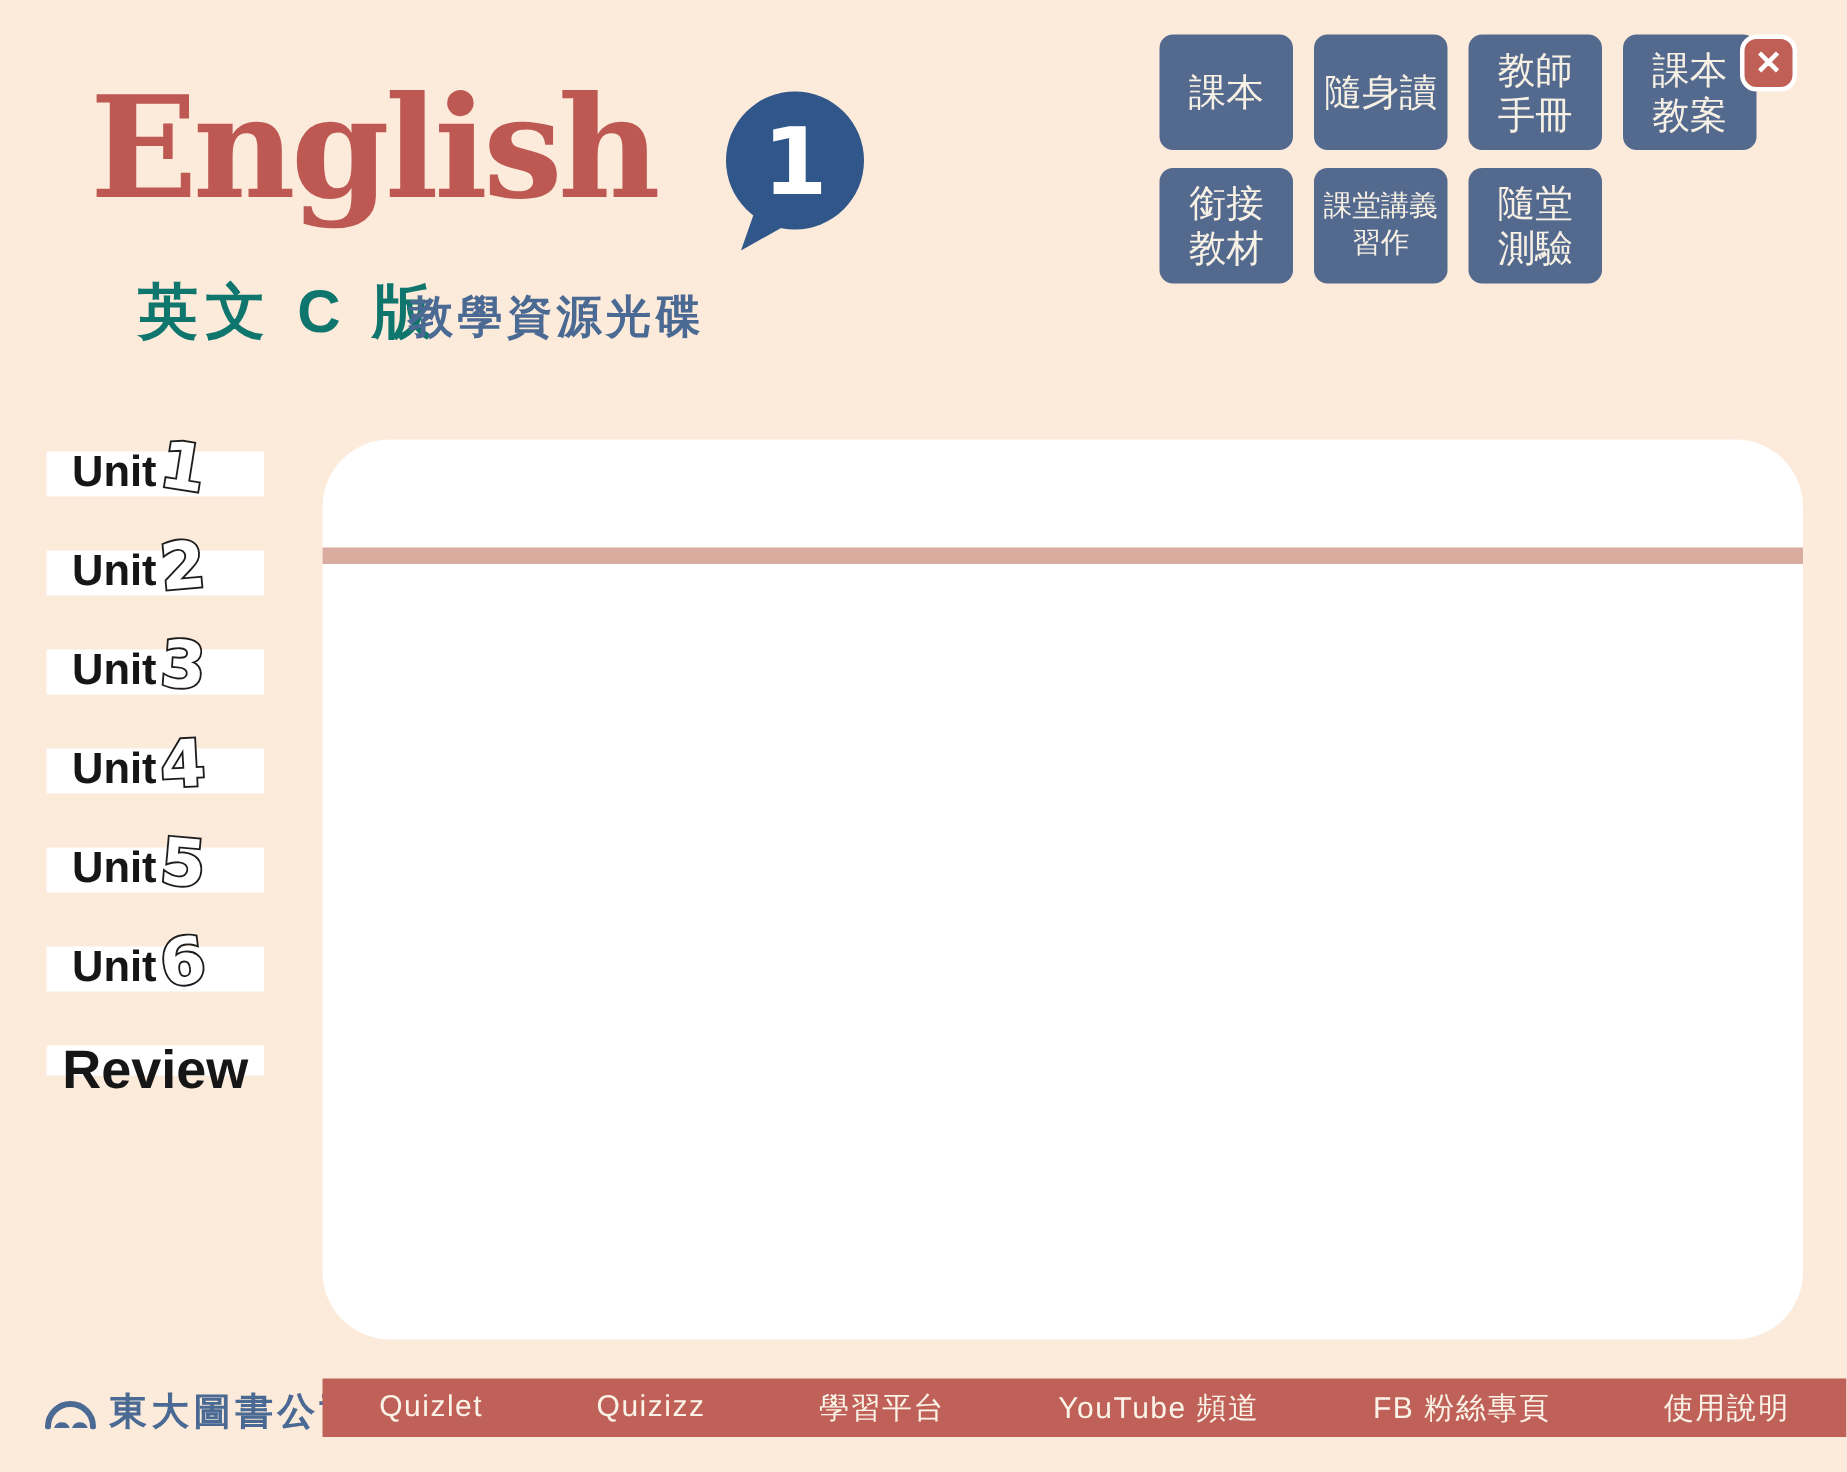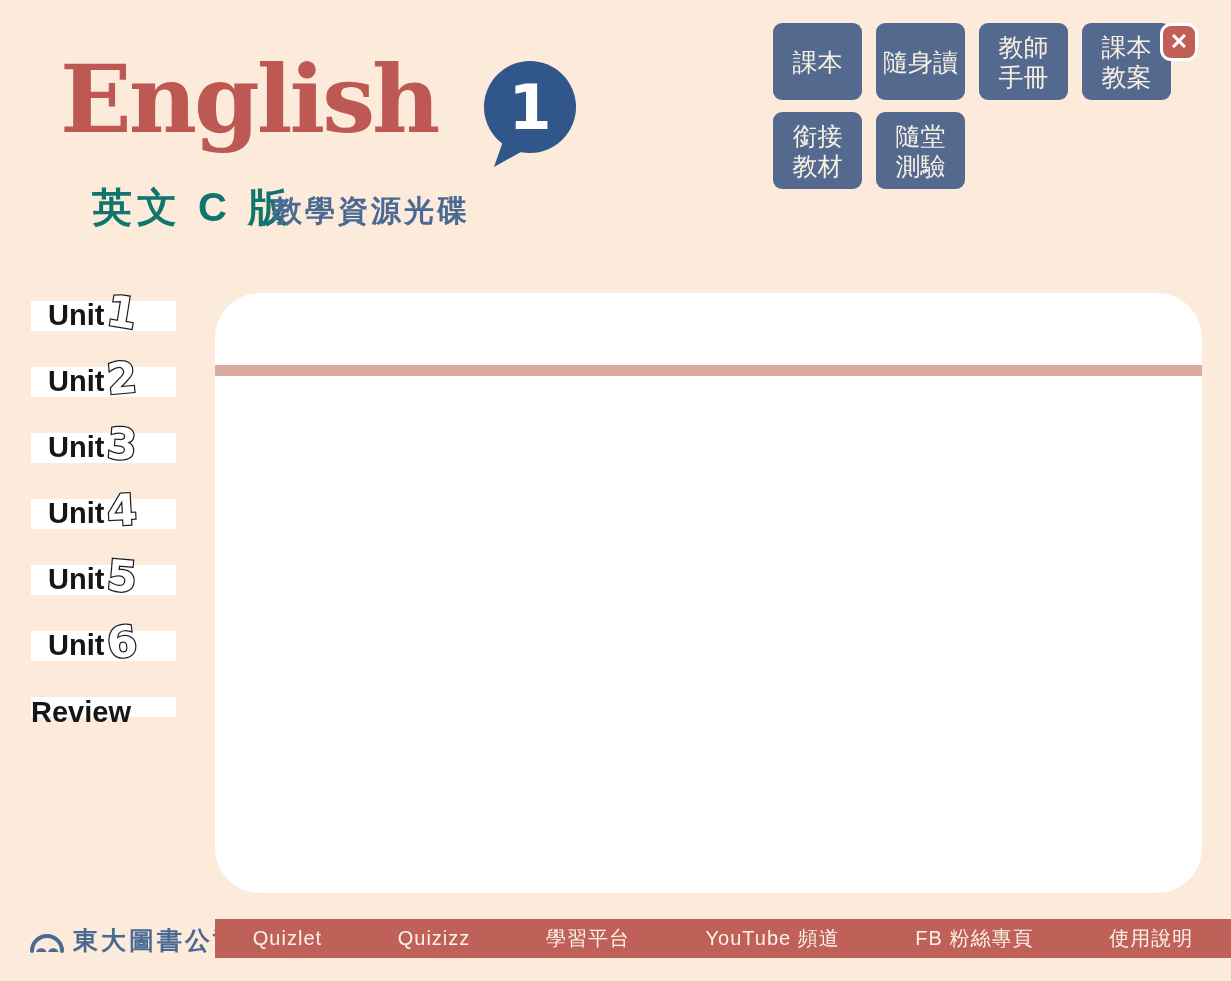--- a/index.html
+++ b/index.html
@@ -77,22 +77,22 @@
     -webkit-text-stroke:2.5px #1d1d1d;paint-order:stroke fill;
   }
   .n1{transform:rotate(9deg);}
   .n2{transform:rotate(-5deg);}
   .n3{transform:rotate(4deg);}
   .n4{transform:rotate(-3deg);}
   .n5{transform:rotate(5deg);}
   .n6{transform:rotate(-7deg);}
   .review-item{
     position:relative;width:145px;height:20px;background:#ffffff;
-    line-height:31px;
-    font-size:29px;font-weight:bold;color:#161616;cursor:pointer;
+    text-align:center;line-height:31px;
+    font-size:36px;font-weight:bold;color:#161616;cursor:pointer;
   }
 
   
   .content-panel{
     position:absolute;left:215px;top:293px;width:987px;height:600px;
     background:#ffffff;border-radius:45px;
   }
   .content-divider{
     position:absolute;left:0;right:0;top:72px;height:11px;
     background:#d9ac9f;
@@ -130,20 +130,22 @@
 
 <div class="resource-grid">
   <div class="res-btn">課本</div>
   <div class="res-btn">隨身讀</div>
   <div class="res-btn">教師
 手冊</div>
   <div class="res-btn">課本
 教案</div>
   <div class="res-btn">銜接
 教材</div>
+  <div class="res-btn btn-sm">課堂講義
+習作</div>
   <div class="res-btn">隨堂
 測驗</div>
 </div>
 
 <div class="close-btn">
   <span>✕</span>
 </div>
 
 <div class="sidebar">
   <div class="unit-item">

